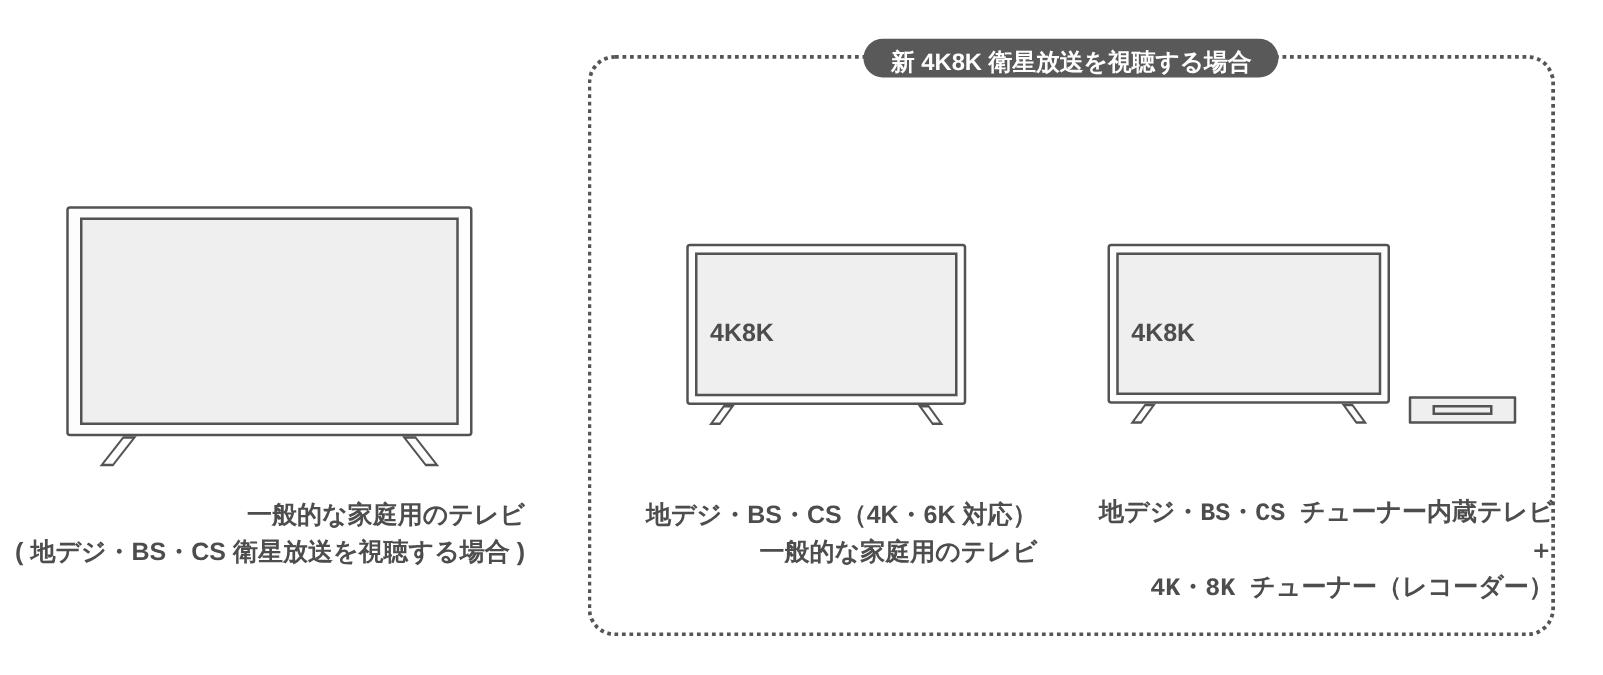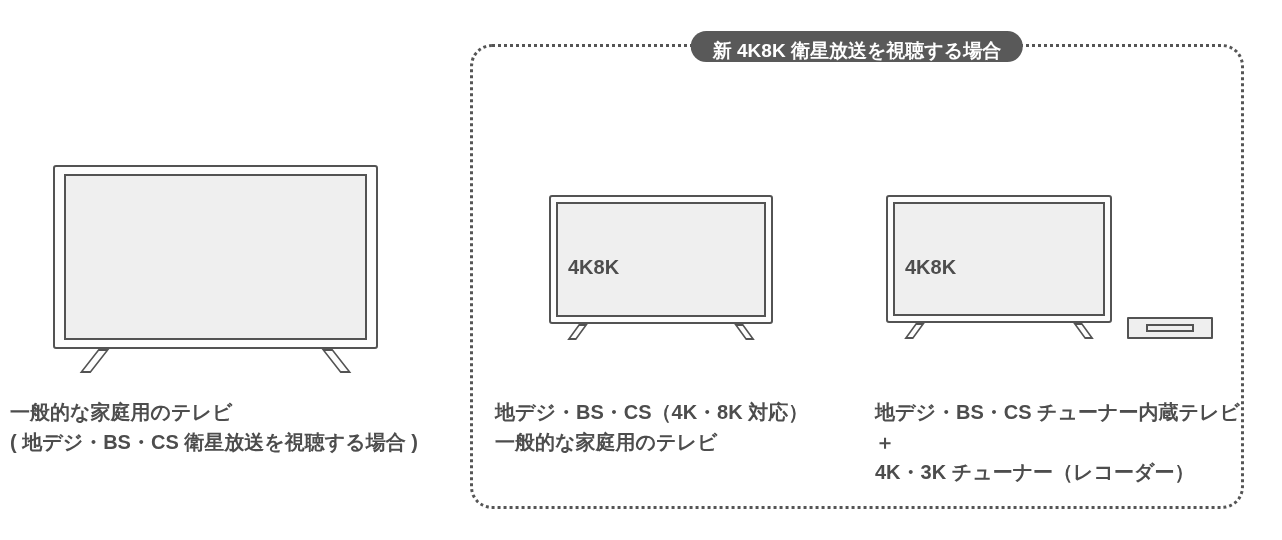--- a/index.html
+++ b/index.html
@@ -74,21 +74,21 @@
     padding: 4px 22px;
     background: #595959; color: #ffffff;
     font-size: 19px; font-weight: 700;
     border-radius: 16px;
     white-space: nowrap;
   }
 
   
   .caption {
     position: absolute;
-    text-align: left;
+    text-align: right;
     font-size: 20px; font-weight: 700;
     line-height: 30px;
     color: #4d4d4d;
     white-space: nowrap;
   }
 </style>
 </head>
 <body>
 
 <div class="stage">
@@ -112,36 +112,36 @@
   <div class="tv tv-small" style="left:549px; top:195px; width:224px; height:129px;">
     <div class="leg leg-l"></div>
     <div class="leg leg-r"></div>
     <div class="tv-frame"></div>
     <div class="tv-screen">
       <div class="screen-label"><span>4K8K</span><br></div>
     </div>
   </div>
 
   <div class="caption" style="left:495px; top:397px; width:335px;">
-    <div>地デジ・BS・CS（4K・8K 対応）</div>
+    <div>地デジ・BS・CS（4K・6K 対応）</div>
     <div>一般的な家庭用のテレビ</div>
   </div>
 
   <div class="tv tv-small" style="left:886px; top:195px; width:226px; height:128px;">
     <div class="leg leg-l"></div>
     <div class="leg leg-r"></div>
     <div class="tv-frame"></div>
     <div class="tv-screen">
       <div class="screen-label">4K8K</div>
     </div>
   </div>
 
   <div class="recorder" style="left:1127px; top:317px; width:86px; height:22px;">
     <div class="recorder-slot"></div>
   </div>
 
-  <div class="caption" style="left:875px; top:397px; width:368px;">
+  <div class="caption" style="left:875px; top:397px; width:368px;font-family:Liberation Mono, monospace;">
     <div>地デジ・BS・CS チューナー内蔵テレビ</div>
     <div>＋</div>
-    <div>4K・3K チューナー（レコーダー）</div>
+    <div>4K・8K チューナー（レコーダー）</div>
   </div>
 
 </div>
 
 </body></html>

